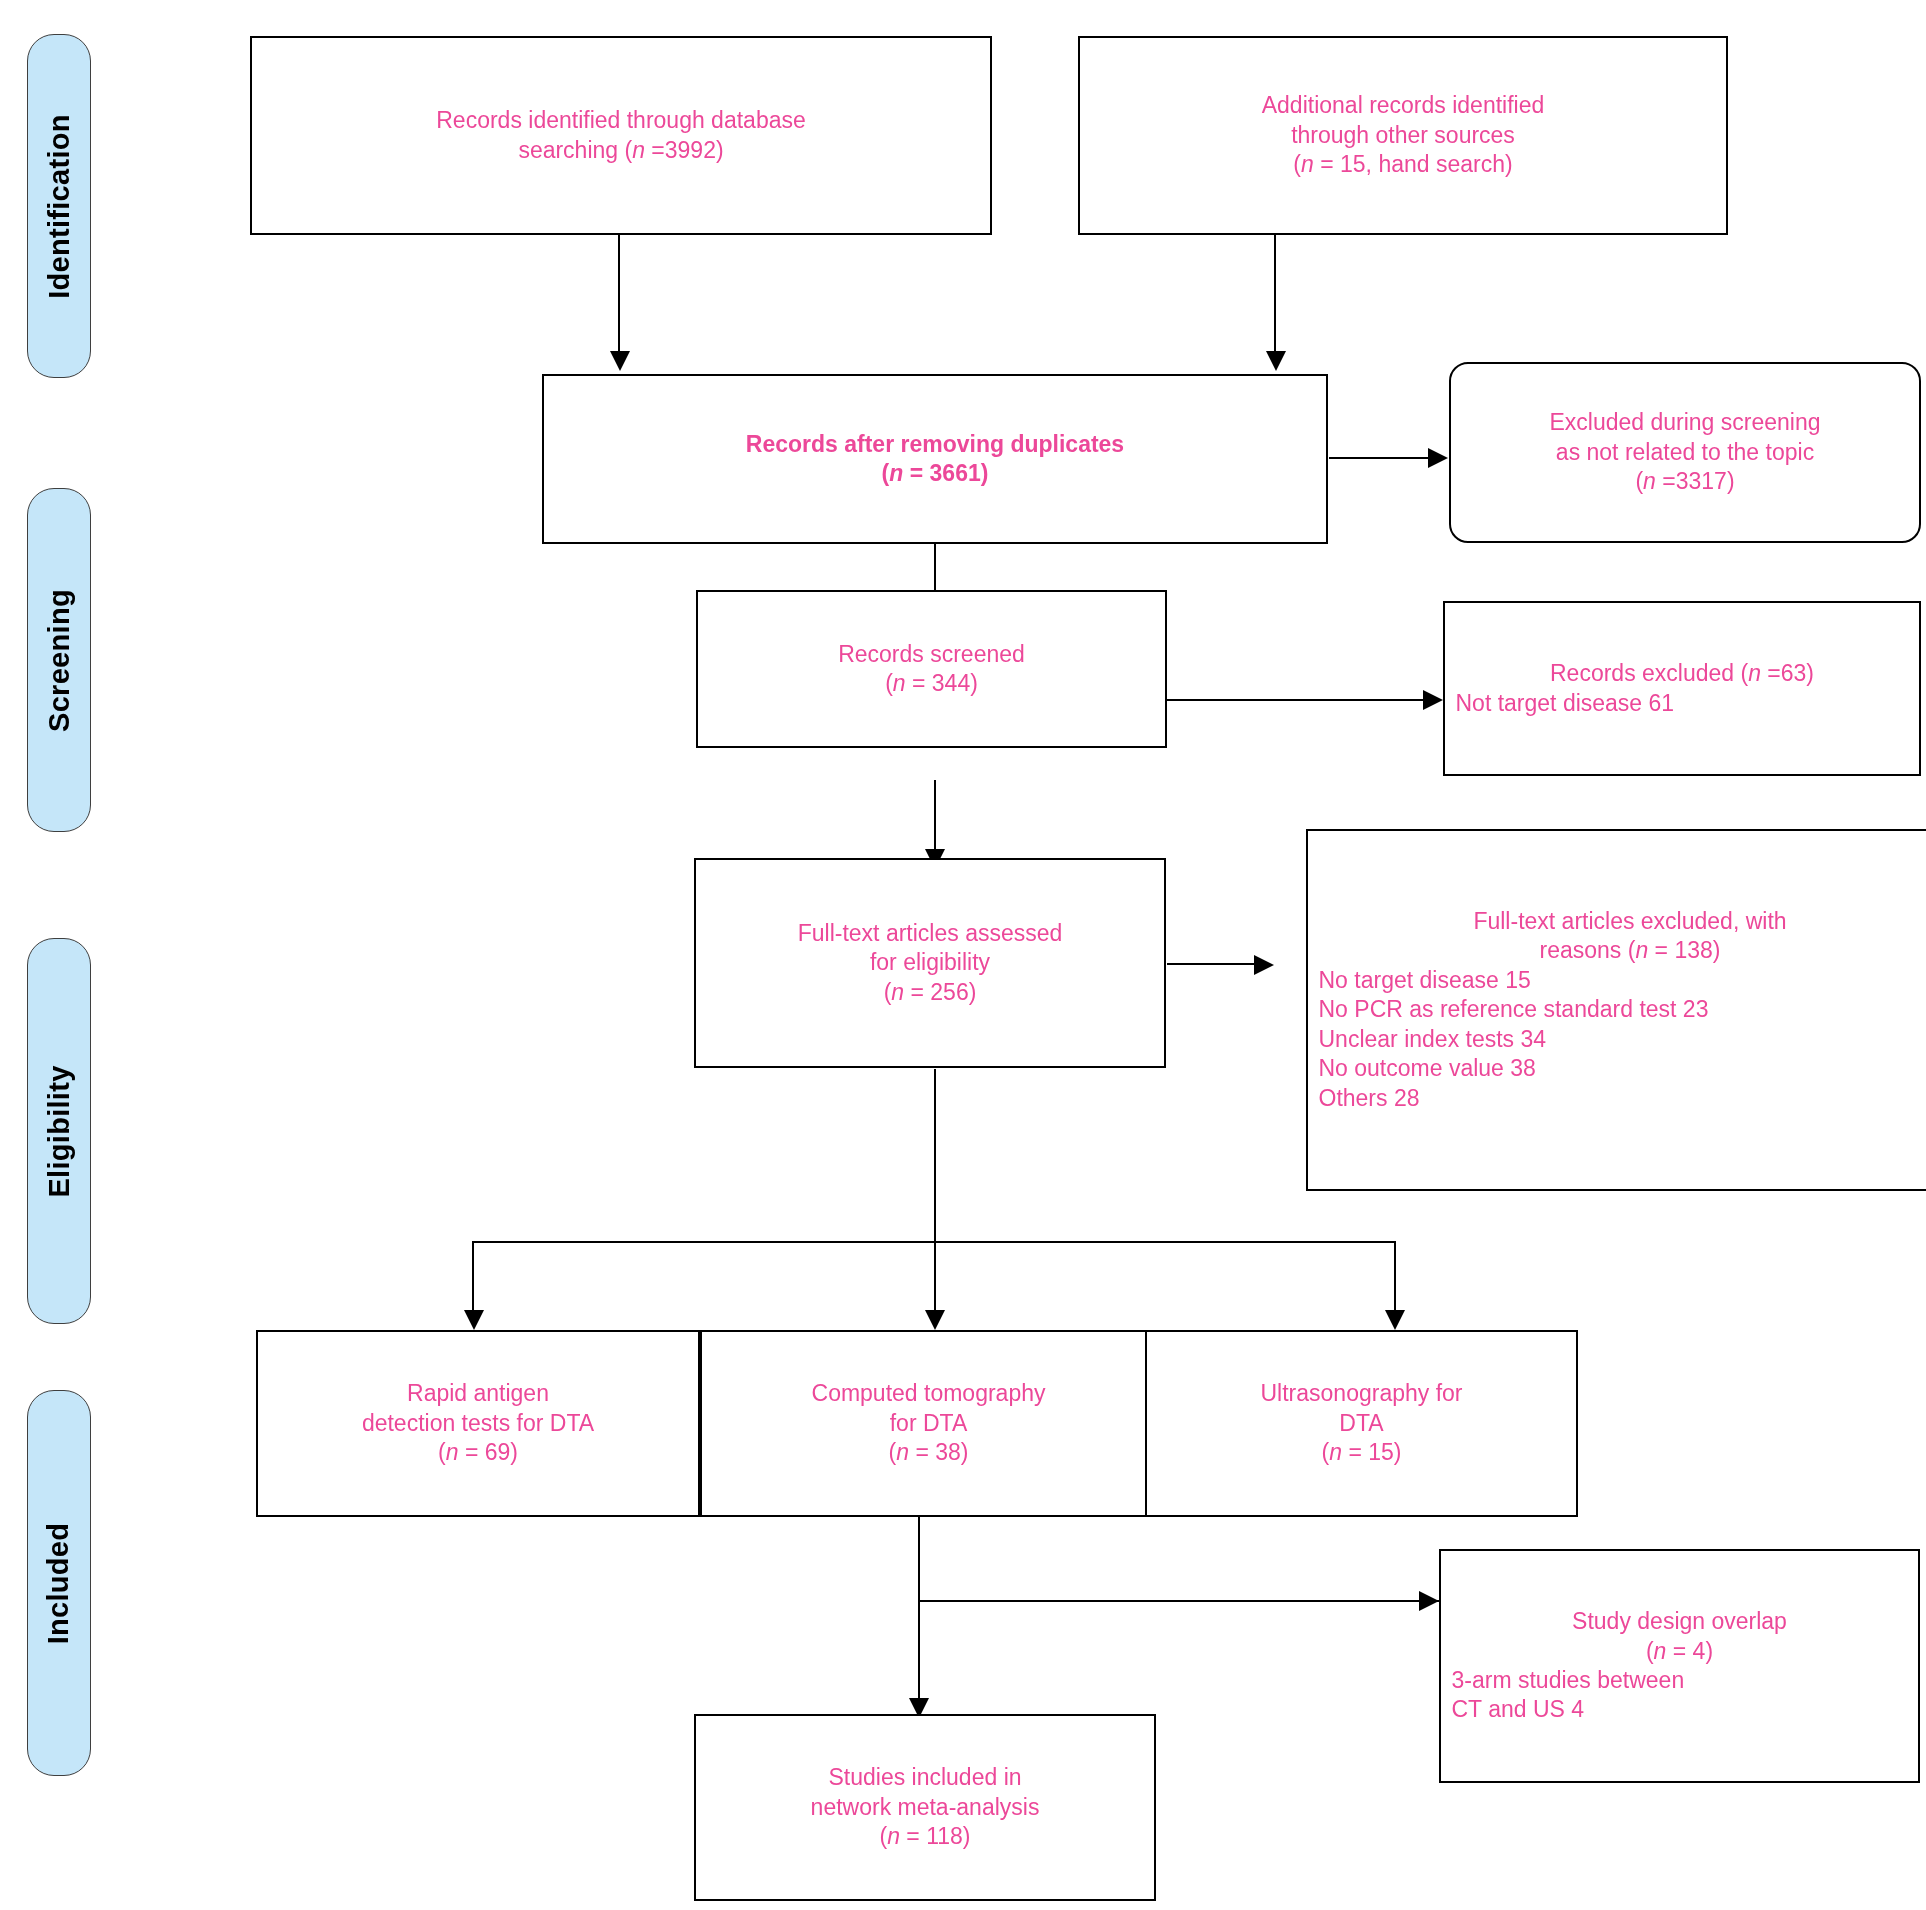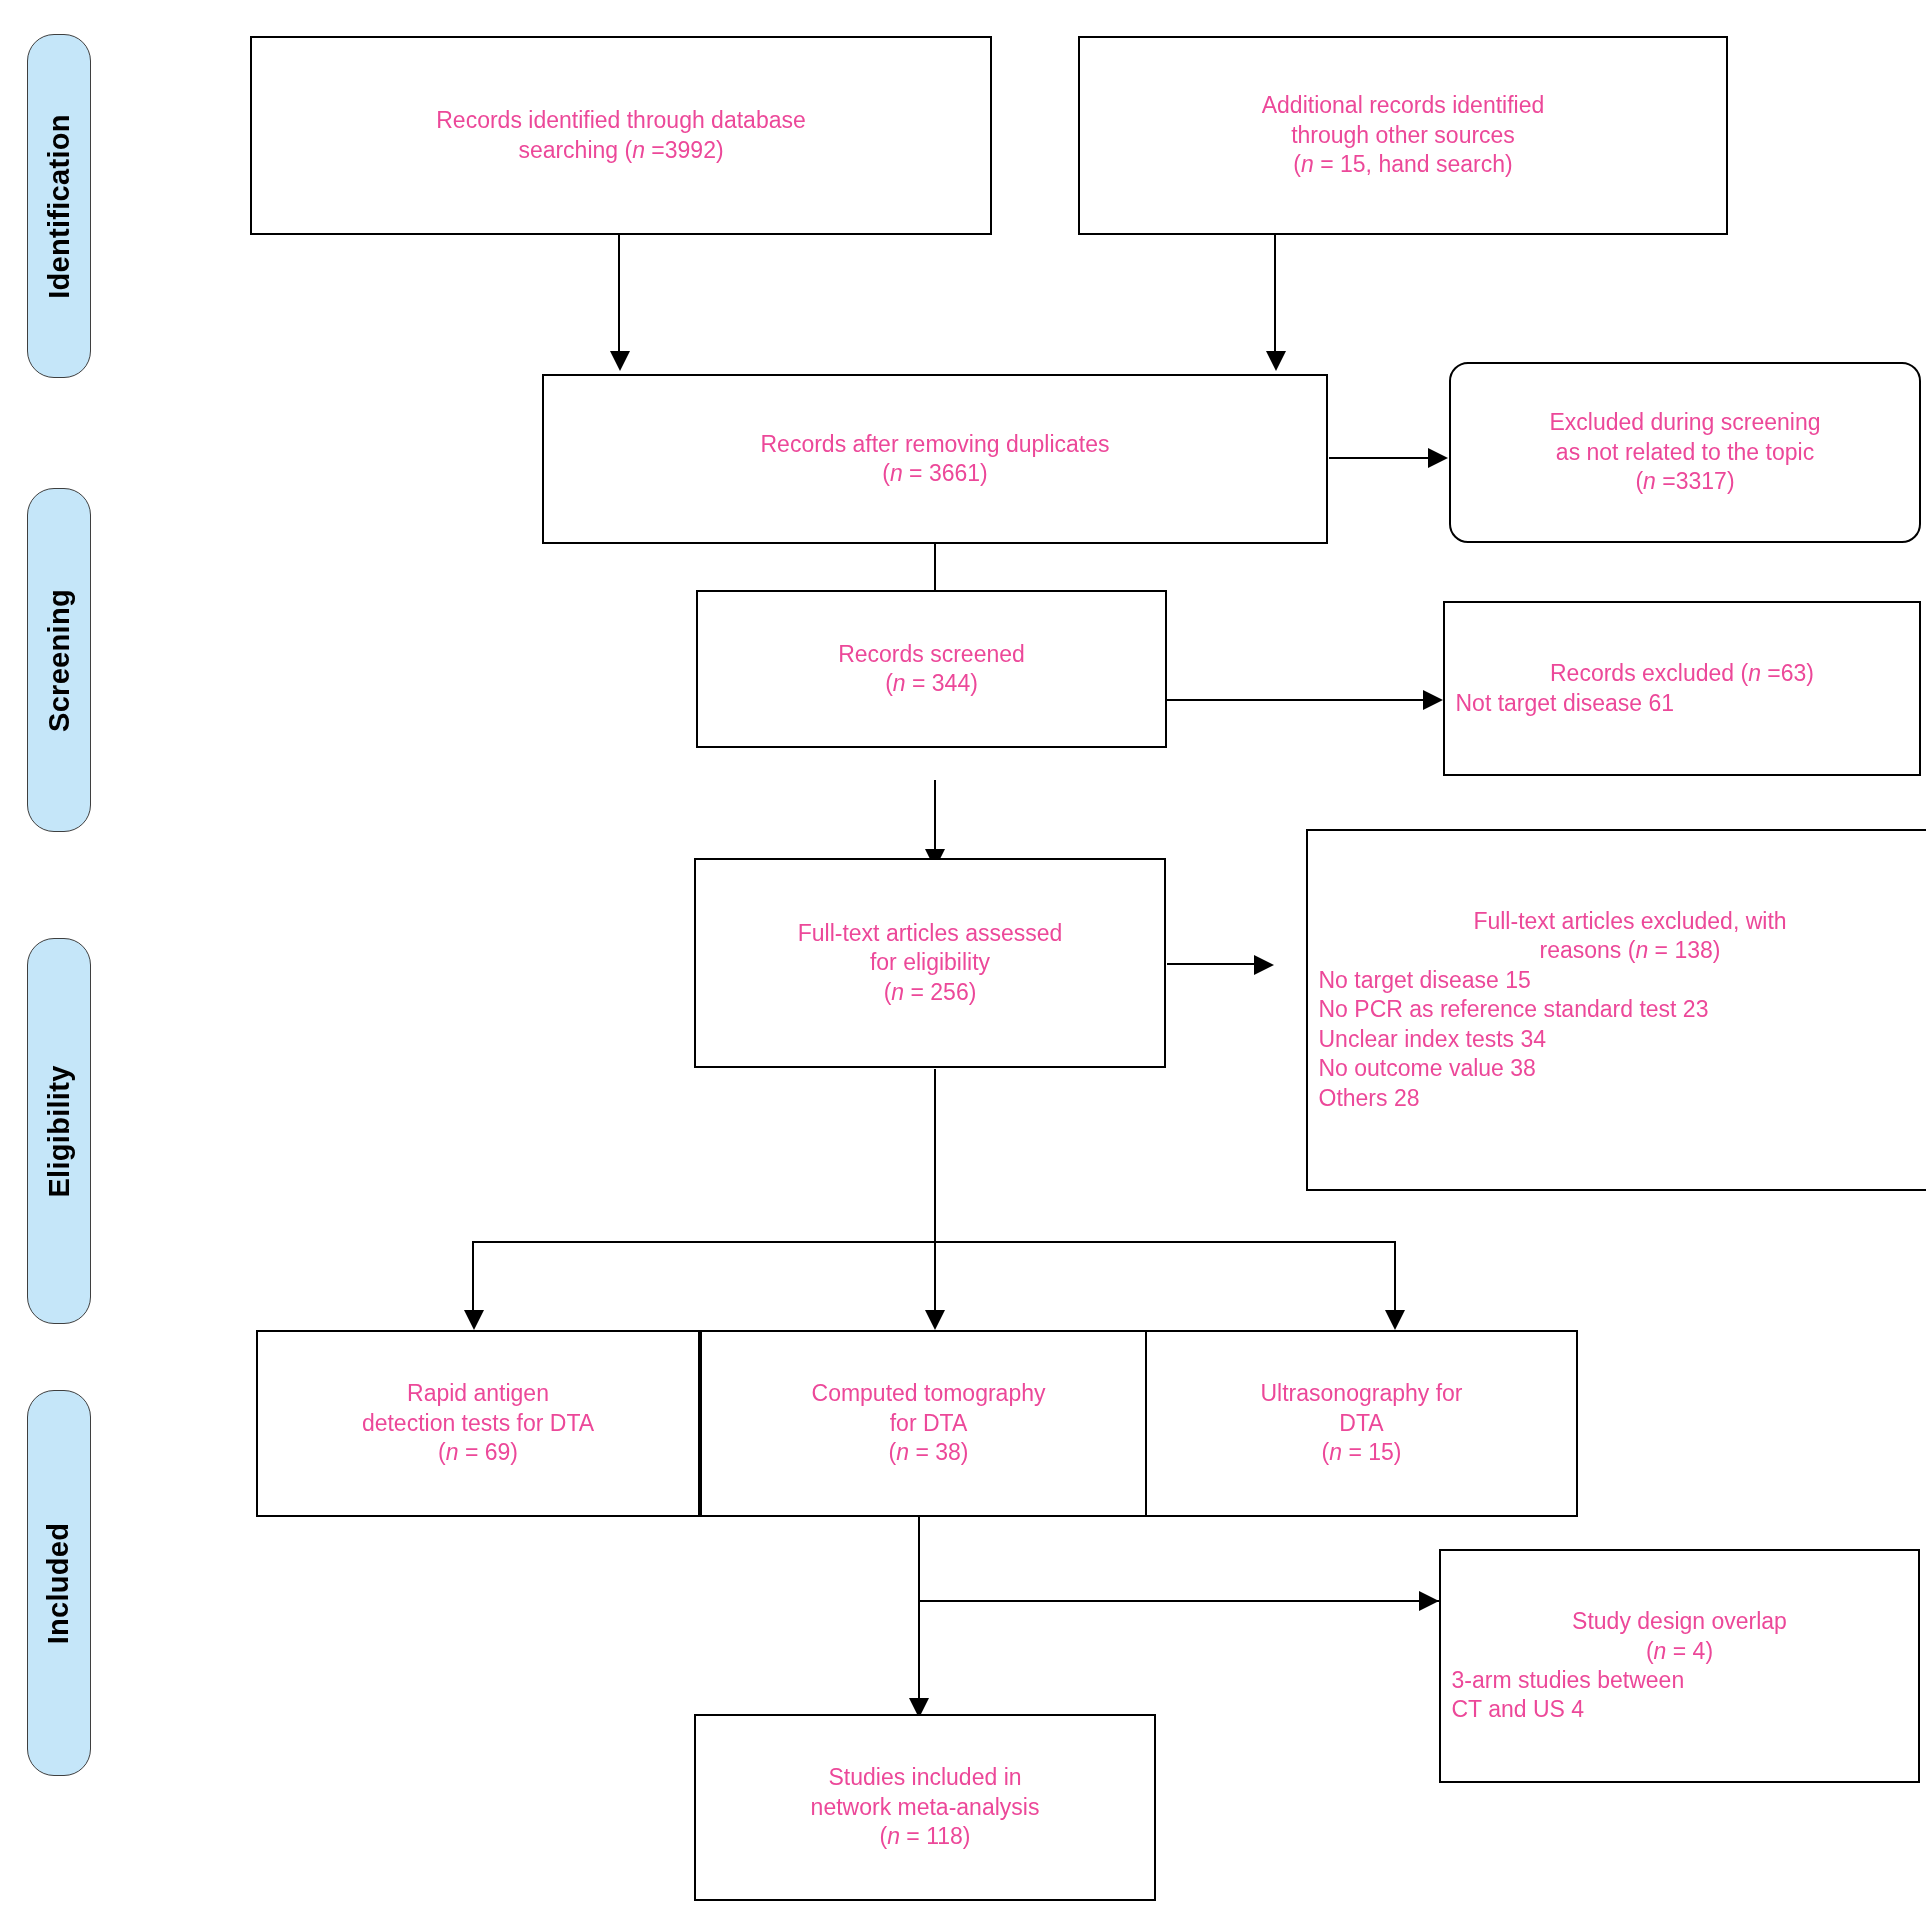--- a/index.html
+++ b/index.html
@@ -126,21 +126,21 @@
     <div class="line">through other sources</div>
     <div class="line"><span>(</span><i>n</i><span> = 15, hand search)</span></div>
   </div>
 
   <div class="vline" style="left:618px; top:235px; height:122px;"></div>
   <div class="arrow-down" style="left:610px; top:351px;"></div>
 
   <div class="vline" style="left:1274px; top:235px; height:122px;"></div>
   <div class="arrow-down" style="left:1266px; top:351px;"></div>
 
-  <div class="flow-box" style="left:542px; top:374px; width:786px; height:170px;">
+  <div class="flow-box" style="left:542px; top:374px; width:786px; height:170px;font-weight:bold;">
     <div class="line">Records after removing duplicates</div>
     <div class="line"><span>(</span><i>n</i><span> = 3661)</span></div>
   </div>
 
   <div class="flow-box" style="left:1449px; top:362px; width:472px; height:181px;border-radius:19px;">
     <div class="line">Excluded during screening</div>
     <div class="line">as not related to the topic</div>
     <div class="line"><span>(</span><i>n</i><span> =3317)</span></div>
   </div>
 

